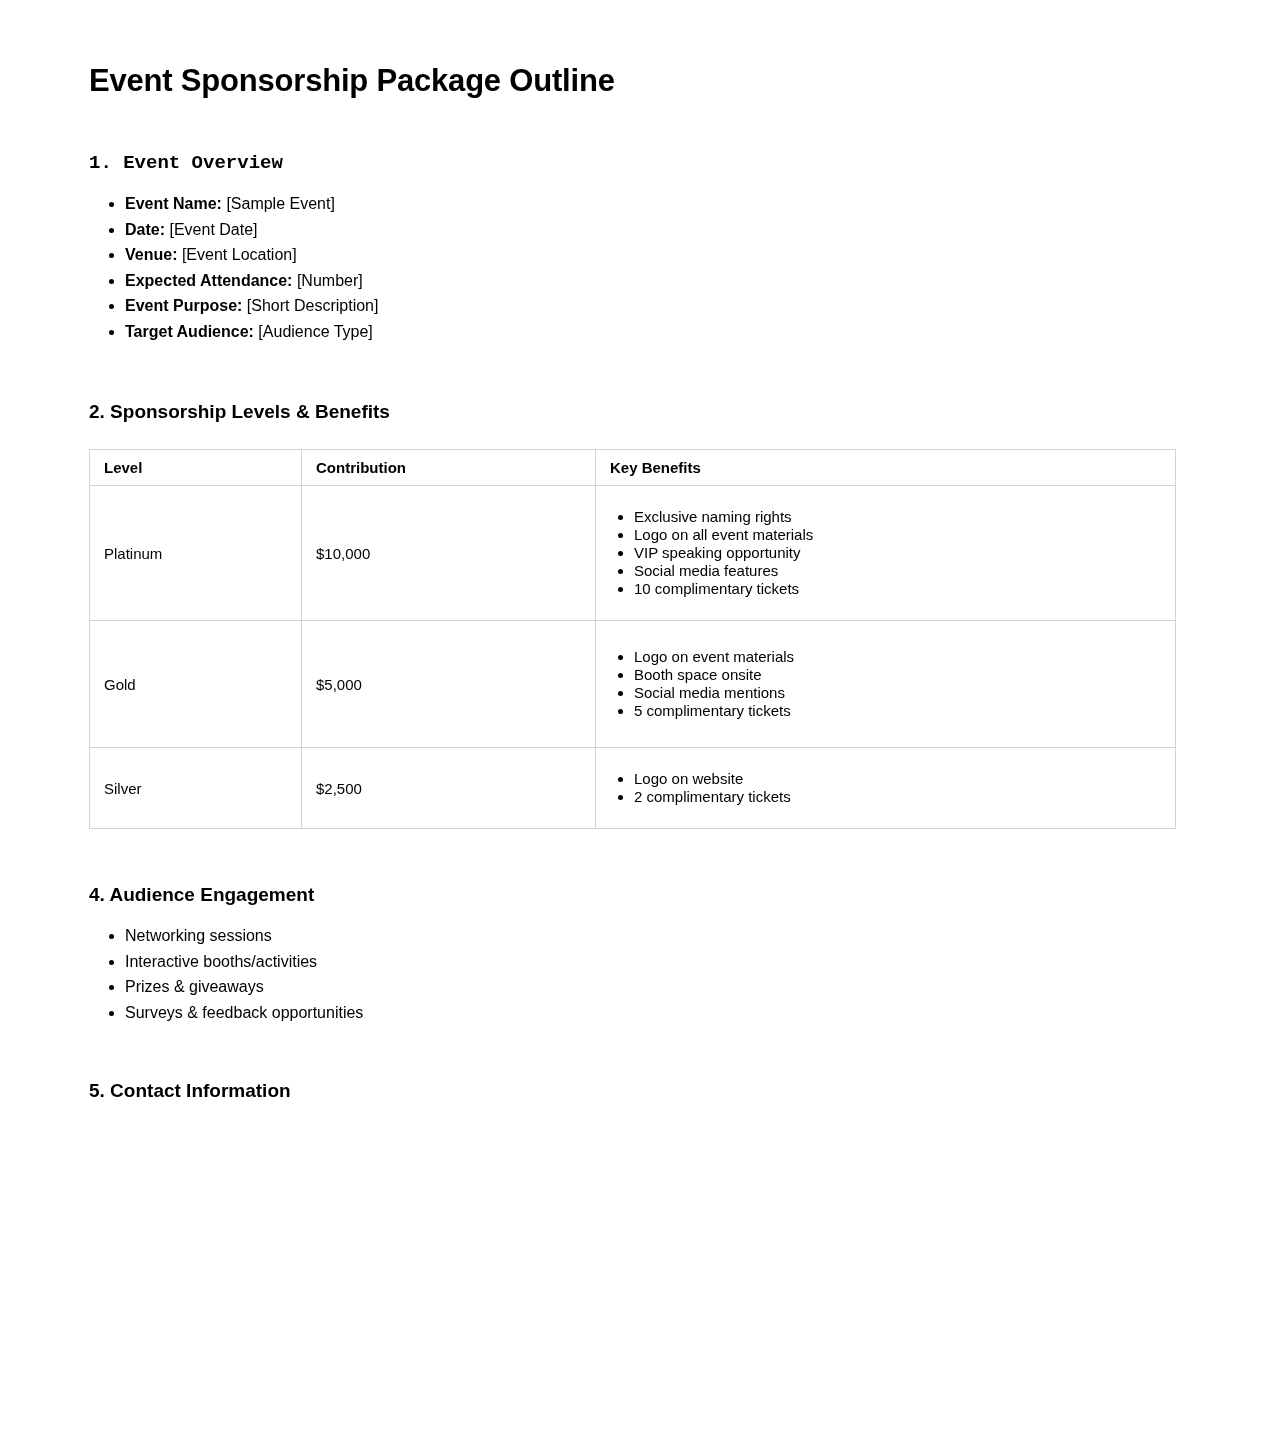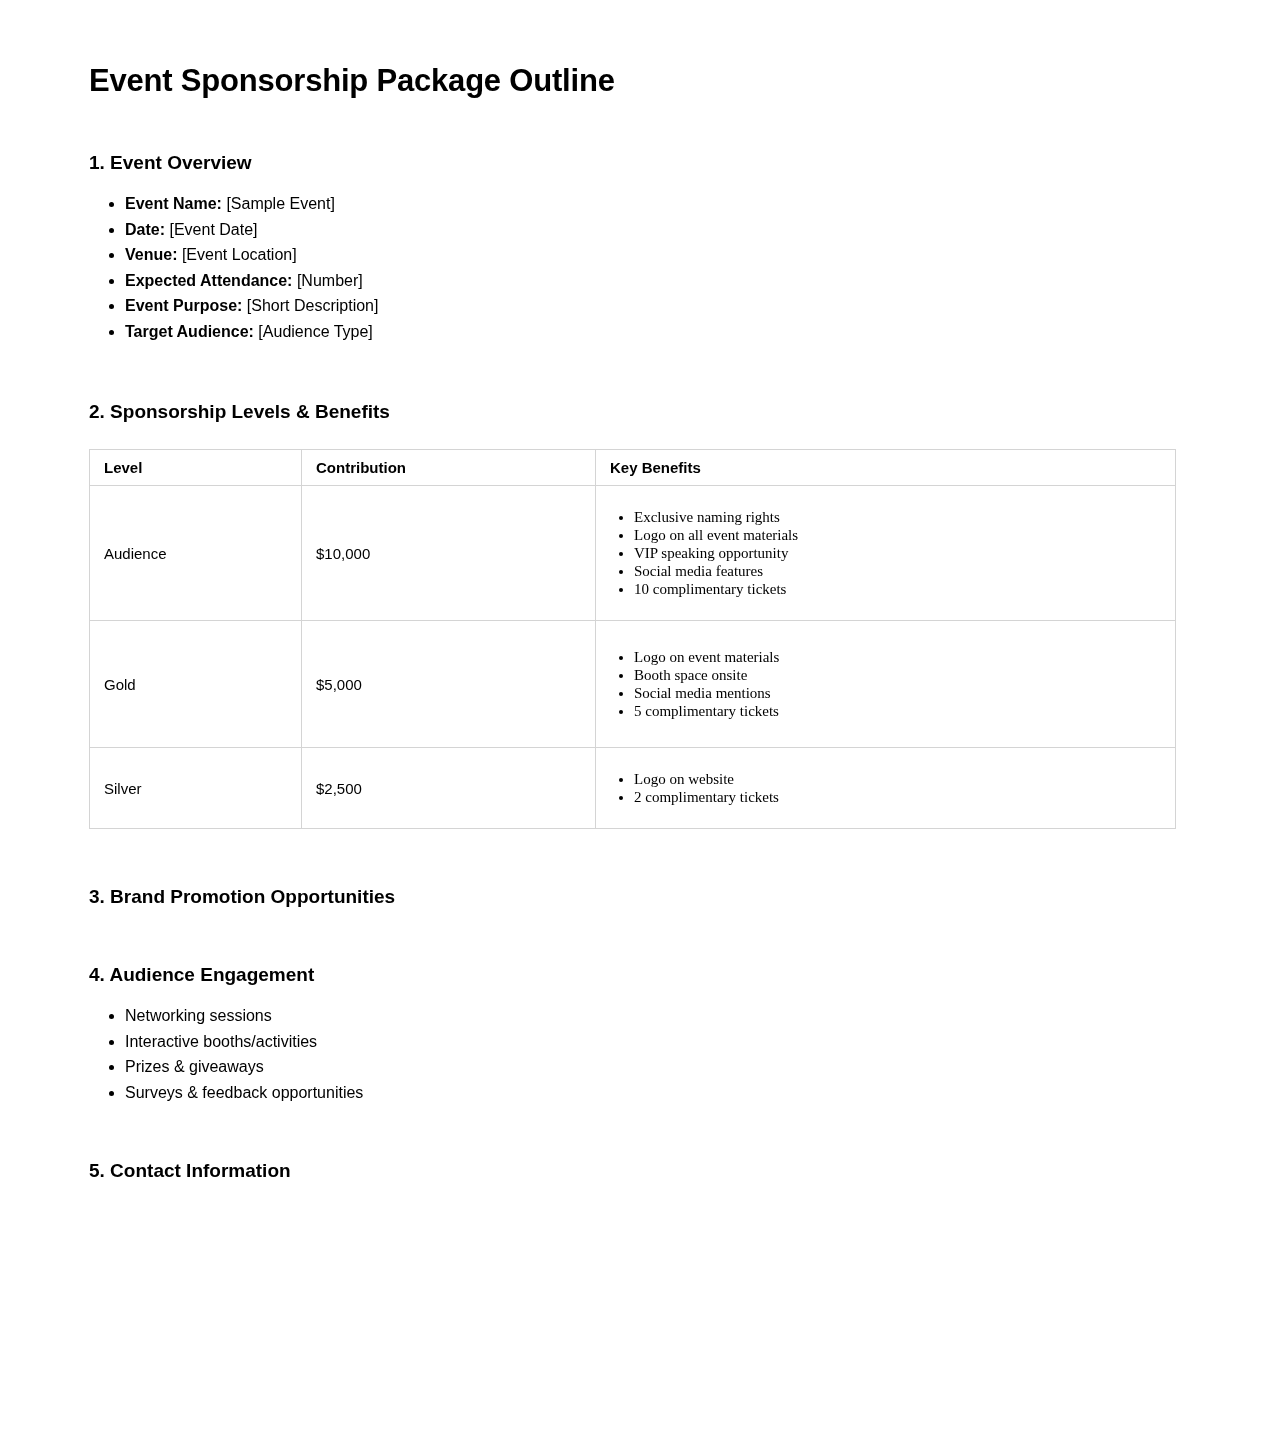--- a/index.html
+++ b/index.html
@@ -29,21 +29,21 @@
     font-weight: bold;
     line-height: 38px;
     letter-spacing: -0.2px;
   }
   .section-heading {
     margin: 0;
     font-size: 19px;
     font-weight: bold;
     line-height: 24px;
   }
-  .sec1-head { padding-top: 51px; }
+  .sec1-head { padding-top: 51px; font-family: Liberation Mono, monospace; }
   .sec2-head { padding-top: 56px; }
   .sec3-head { padding-top: 56px; }
   .sec4-head { padding-top: 54px; }
   .sec5-head { padding-top: 54px; }
 
   ul.body-list {
     margin: 0;
     padding-top: 16px;
     padding-left: 36px;
     list-style-type: disc;
@@ -91,21 +91,20 @@
     padding: 10px 14px 10px 10px;
   }
   table.levels td.benefits ul {
     margin: 0;
     padding-left: 28px;
     list-style-type: disc;
   }
   table.levels td.benefits ul li {
     font-size: 15px;
     line-height: 18px;
-    font-family: Liberation Serif, serif;
   }
   tr.r-platinum td { height: 114px; }
   tr.r-gold td { height: 106px; }
   tr.r-silver td { height: 60px; }
 </style>
 </head>
 <body>
 
 <div class="page">
 
@@ -130,21 +129,21 @@
     </colgroup>
     <thead>
       <tr>
         <th>Level</th>
         <th>Contribution</th>
         <th>Key Benefits</th>
       </tr>
     </thead>
     <tbody>
       <tr class="r-platinum">
-        <td>Audience</td>
+        <td>Platinum</td>
         <td>$10,000</td>
         <td class="benefits">
           <ul>
             <li>Exclusive naming rights</li>
             <li>Logo on all event materials</li>
             <li>VIP speaking opportunity</li>
             <li>Social media features</li>
             <li>10 complimentary tickets</li>
           </ul>
         </td>
@@ -167,21 +166,20 @@
         <td class="benefits">
           <ul>
             <li>Logo on website</li>
             <li>2 complimentary tickets</li>
           </ul>
         </td>
       </tr>
     </tbody>
   </table>
 
-  <h2 class="section-heading sec3-head">3. Brand Promotion Opportunities</h2>
 
   <h2 class="section-heading sec4-head">4. Audience Engagement</h2>
   <ul class="body-list">
     <li>Networking sessions</li>
     <li>Interactive booths/activities</li>
     <li>Prizes &amp; giveaways</li>
     <li>Surveys &amp; feedback opportunities</li>
   </ul>
 
   <h2 class="section-heading sec5-head">5. Contact Information</h2>

